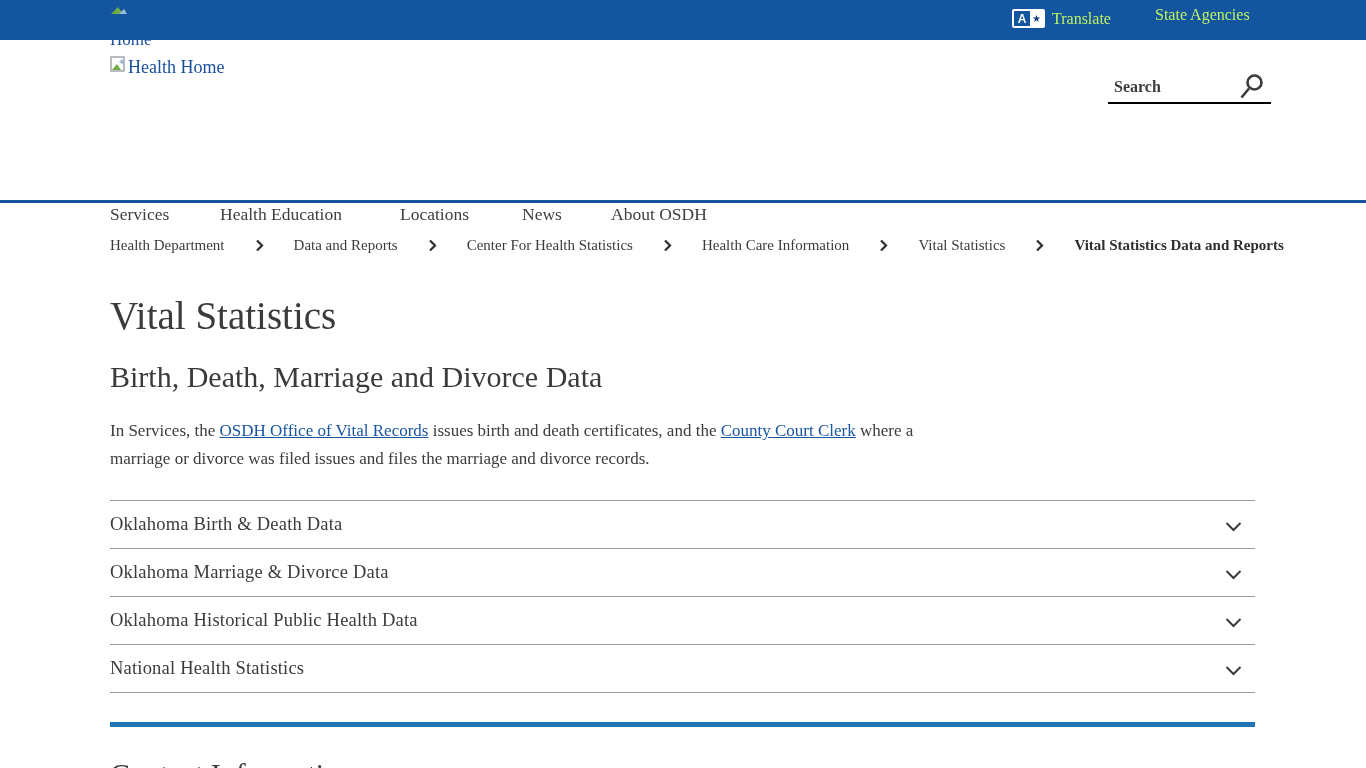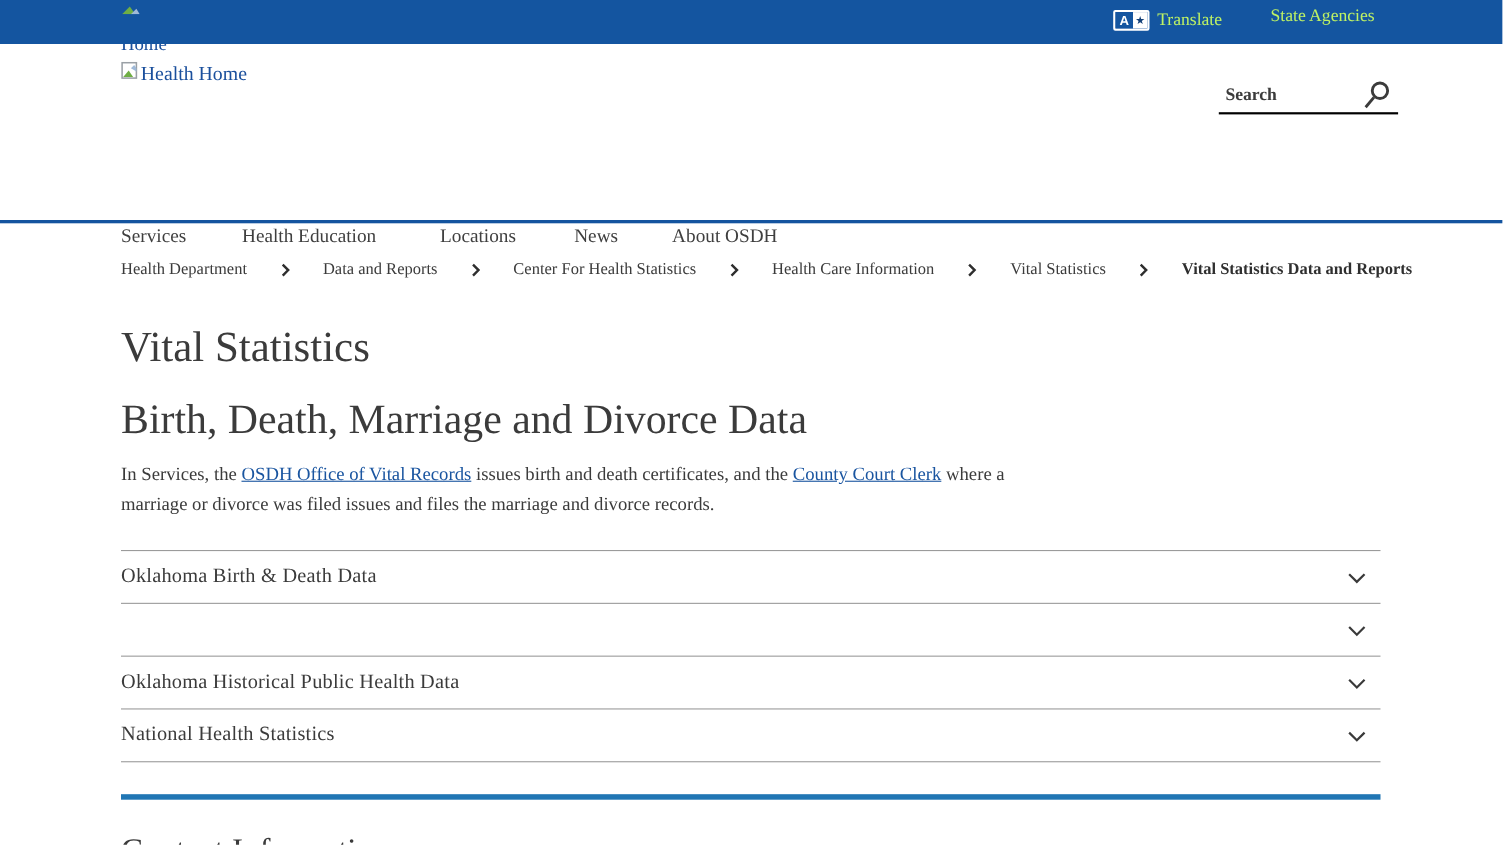--- a/index.html
+++ b/index.html
@@ -46,21 +46,21 @@
   .content { position:absolute; left:110px; top:0; width:1145px; }
 
   .breadcrumb { position:absolute; left:0; top:237px; display:flex; align-items:center;
     font-size:15px; color:#3b3b3b; white-space:nowrap;gap:21px; }
   .crumb { cursor:pointer; }
   .crumb-sep { margin:0 9px; display:inline-flex; align-items:center; }
   .crumb-current { font-weight:bold; color:#2f2f2f; }
 
   .page-title { position:absolute; left:0; top:293px; font-size:39px; font-weight:400;
     color:#3b3b3b; }
-  .page-subtitle { position:absolute; left:0; top:360px; font-size:38px; font-weight:400;
+  .page-subtitle { position:absolute; left:0; top:360px; font-size:30px; font-weight:400;
     color:#3b3b3b; }
 
   .intro { position:absolute; left:0; top:417px; width:818px; font-size:17px;
     line-height:28px; color:#3b3b3b; }
   .intro a { color:#1a55a0; text-decoration:underline; cursor:pointer; }
 
   
   .accordion { position:absolute; left:0; top:500px; width:1145px;
     border-bottom:1px solid #9b9b9b; }
   .acc-row { position:relative; height:48px; border-top:1px solid #9b9b9b;
@@ -171,20 +171,21 @@
   <p class="intro"><span>In Services, the </span><a>OSDH Office of Vital Records</a><span> issues birth and death certificates, and the </span><a>County Court Clerk</a><span> where a marriage or divorce was filed issues and files the marriage and divorce records.</span></p>
 
   <div class="accordion">
     <div class="acc-row">
       <span class="acc-label">Oklahoma Birth &amp; Death Data</span>
       <span class="acc-chevron"><svg width="17" height="11" viewBox="0 0 17 11" fill="none">
             <polyline points="1.5,2 8.5,9 15.5,2" stroke="#3a3a3a" stroke-width="2"></polyline>
           </svg></span>
     </div>
     <div class="acc-row">
+      <span class="acc-label">Oklahoma Marriage &amp; Divorce Data</span>
       <span class="acc-chevron"><svg width="17" height="11" viewBox="0 0 17 11" fill="none">
             <polyline points="1.5,2 8.5,9 15.5,2" stroke="#3a3a3a" stroke-width="2"></polyline>
           </svg></span>
     </div>
     <div class="acc-row">
       <span class="acc-label">Oklahoma Historical Public Health Data</span>
       <span class="acc-chevron"><svg width="17" height="11" viewBox="0 0 17 11" fill="none">
             <polyline points="1.5,2 8.5,9 15.5,2" stroke="#3a3a3a" stroke-width="2"></polyline>
           </svg></span>
     </div>

